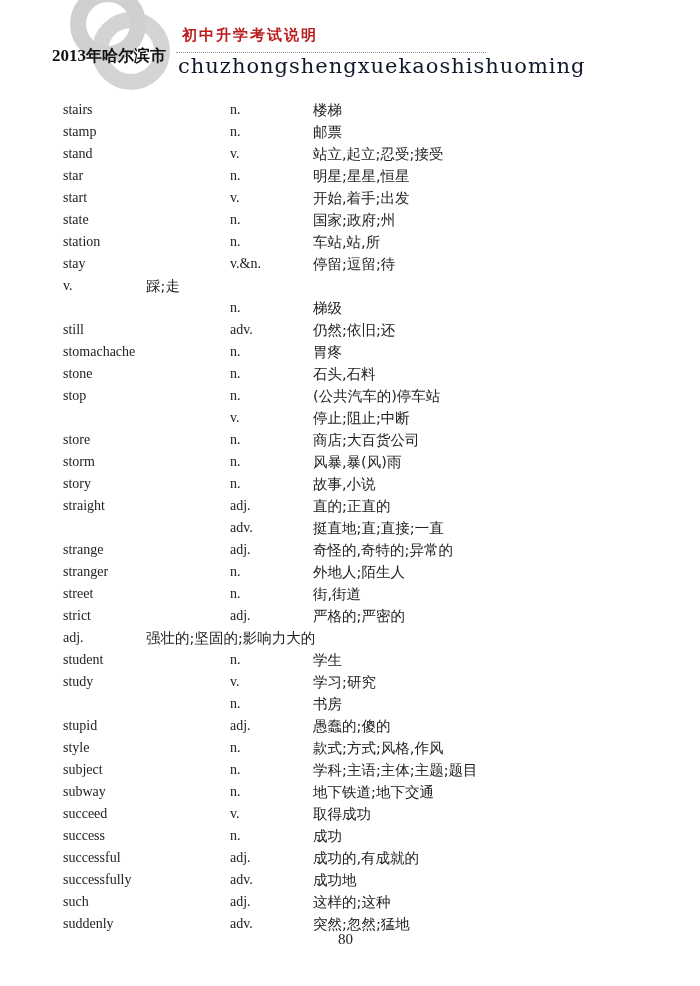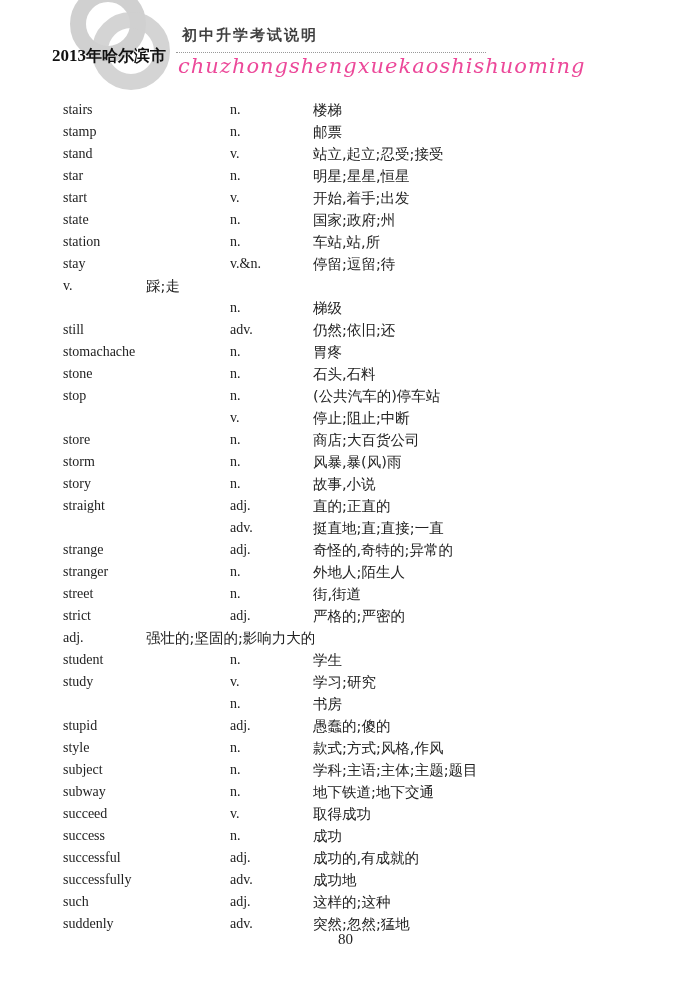--- a/index.html
+++ b/index.html
@@ -6,23 +6,23 @@
     body { width: 700px; height: 986px; position: relative; overflow: hidden;
            font-family: "Liberation Serif", "DejaVu Serif", serif; color: #222; }
     .header { position: absolute; left: 0; top: 0; width: 700px; height: 88px; }
     .ring { position: absolute; border-radius: 50%; border: 16px solid #c8c8c8; box-sizing: border-box; }
     .ring1 { left: 70px; top: -14px; width: 76px; height: 76px; border-color: #d0d0d0; }
     .ring2 { left: 92px; top: 12px; width: 78px; height: 78px; border-color: #cfcfcf; opacity: 0.9; }
     .year { position: absolute; left: 52px; top: 46px; font-size: 17px; font-weight: bold; color: #111;
             font-family: "Liberation Serif", serif; letter-spacing: 0px; }
     .year .cn { font-family: "DejaVu Sans", sans-serif; font-size: 16px; font-weight: bold; }
     .title-cn { position: absolute; left: 182px; top: 26px; font-size: 15px; font-weight: bold; letter-spacing: 2px;
-                font-family: "DejaVu Sans", sans-serif; color: #404040; }
+                font-family: "DejaVu Sans", sans-serif; color: #b91c1c; }
     .dotline { position: absolute; left: 176px; top: 52px; width: 310px; border-top: 1px dotted #999; }
-    .pinyin { position: absolute; left: 178px; top: 54px; font-size: 21px; font-style: italic; color: #ec4899;
+    .pinyin { position: absolute; left: 178px; top: 54px; font-size: 21px; color: #0f172a;
               font-family: "DejaVu Serif", serif; letter-spacing: 1px; }
     .list { position: absolute; left: 63px; top: 87px; width: 560px; margin-top: 12px; }
     .row { display: flex; height: 22px; line-height: 22px; font-size: 14px; }
     .word { width: 167px; font-family: "Liberation Serif", serif; font-size: 14px; }
     .pos { width: 83px; font-family: "Liberation Serif", serif; font-size: 14px; }
     .def { font-family: "DejaVu Sans", sans-serif; font-size: 14.5px; }
     .page-num { position: absolute; left: 338px; top: 931px; font-size: 15px; font-family: "Liberation Serif", serif; }
   </style>
 </head>
 <body>

